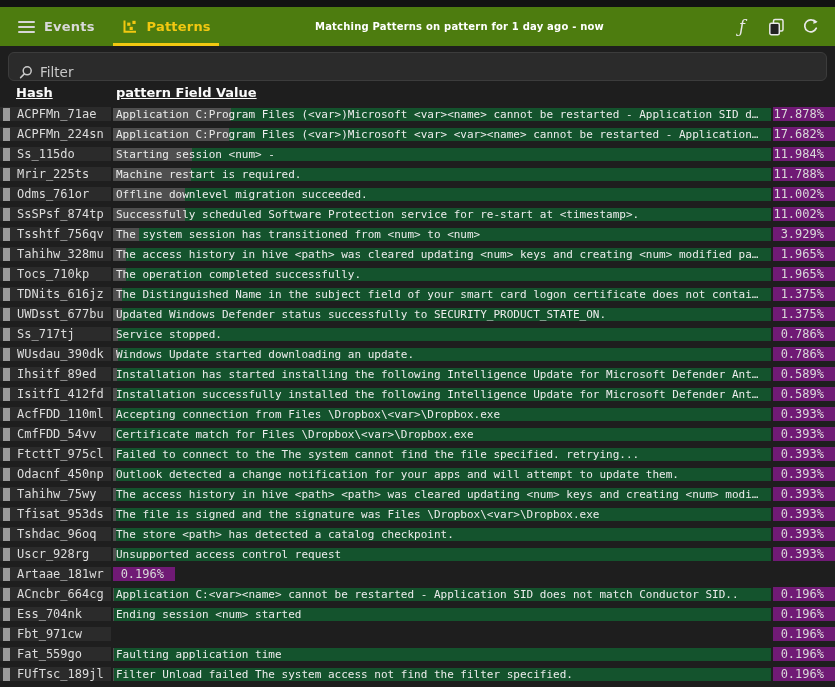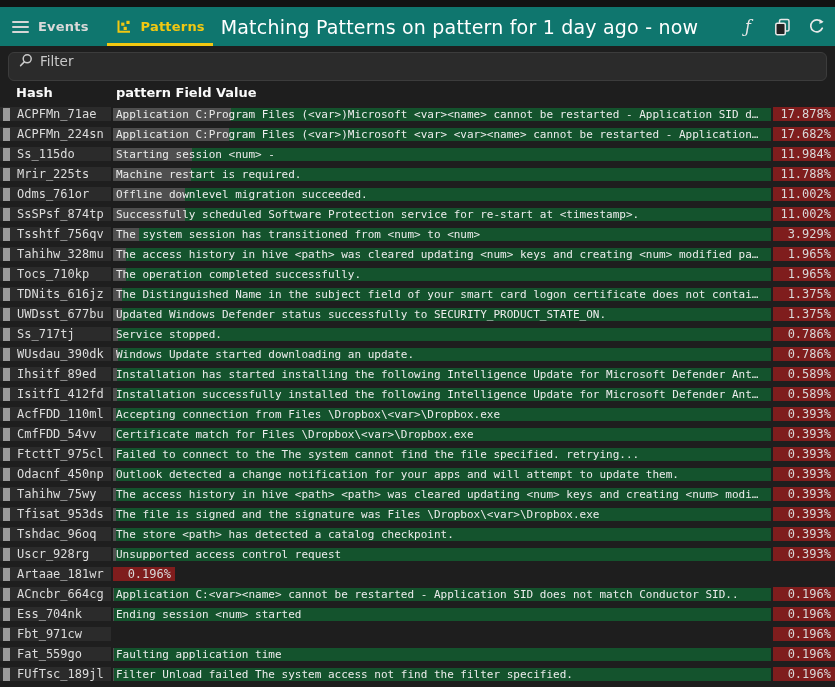--- a/index.html
+++ b/index.html
@@ -4,61 +4,61 @@
 <style>
   * { margin:0; padding:0; box-sizing:border-box; }
   html,body { background:#1e1e1e; }
   .app {
     position:relative; width:835px; height:687px; overflow:hidden;
     background:#1e1e1e; font-family:"DejaVu Sans","Liberation Sans",sans-serif;
   }
   
   .top-strip { height:7px; background:#121212; }
   .topbar {
-    height:39px; background:#0f766e; display:flex; align-items:center;
-    padding:0 8px; position:relative;
+    height:39px; background:#4d7c0f; display:flex; align-items:center;
+    padding:0 14px; position:relative;
   }
   .tabs { display:flex; align-items:center; height:100%; }
   .tab {
     display:flex; align-items:center; gap:9px; height:100%;
     padding:0 22px 0 4px; cursor:pointer; position:relative;
   }
   .tab .tab-label { font-size:13px; font-weight:bold; color:#d9d9d9; letter-spacing:.2px; }
   .tab.active .tab-label { color:#f2c811; }
   .tab.active .underline {
     position:absolute; left:-4px; right:14px; bottom:0; height:3px; background:#f2c811;
   }
   .hamburger { display:inline-flex; flex-direction:column; gap:3px; width:17px; }
   .hamburger i { display:block; height:2px; background:#d6d6d6; border-radius:1px; }
   .title {
     position:absolute; left:194px; right:110px; text-align:center;
-    font-size:19px; font-weight:normal; color:#ffffff; letter-spacing:.2px;
+    font-size:10px; font-weight:bold; color:#ffffff; letter-spacing:.2px;
     white-space:nowrap;
   }
   .actions { margin-left:auto; display:flex; align-items:center; gap:12px; }
   .action-btn {
     width:22px; height:22px; display:flex; align-items:center; justify-content:center;
     cursor:pointer; color:#e8e8e8;
   }
   .fx-glyph { font-family:"DejaVu Serif","Liberation Serif",serif; font-style:italic;
     font-size:16px; color:#e8e8e8; }
   
   .filterbar-wrap { padding:6px 8px 4px 8px; }
   .filterbar {
     height:29px; background:#2b2b2b; border:1px solid #3c3c3c; border-radius:6px;
-    display:flex; align-items:flex-start; padding:0 9px; gap:7px;
+    display:flex; align-items:flex-end; padding:0 9px; gap:7px;
   }
   .filter-input {
     flex:1; background:transparent; border:none; outline:none;
     font-size:13.5px; color:#e0e0e0; font-family:"DejaVu Sans",sans-serif;
   }
   .filter-input::placeholder { color:#c9c9c9; opacity:1; }
   
   .thead { display:flex; gap:2px; padding:0 0 2px 0; }
-  .th { font-size:13px; font-weight:bold; color:#fafafa; line-height:16px; }
+  .th { font-size:13px; font-weight:bold; color:#fafafa; line-height:16px;text-decoration:underline; }
   .th-hash { width:111px; padding-left:16px; }
   .th-pattern { flex:1; padding-left:3px; }
   .th-pct { width:62px; }
   .tbody { display:block; }
   .row { display:flex; gap:2px; height:18px; margin-bottom:2px; cursor:pointer;align-items:flex-end; }
   .hash-cell {
     width:111px; background:#2b2b2b; display:flex; align-items:center; padding-left:3px;
   }
   .marker { width:7px; height:13px; background:#9b9b9b; margin-right:7px; flex:none; }
   .hash-text {
@@ -68,22 +68,22 @@
   .pattern-cell {
     flex:1; background:#14532d; position:relative; overflow:hidden;
     display:flex; align-items:center;
   }
   .freq-bar { position:absolute; left:0; top:0; bottom:0; background:#4f4f4f; }
   .pattern-text {
     position:relative; font-family:"DejaVu Sans Mono","Liberation Mono",monospace;
     font-size:11px; color:#ececec; white-space:nowrap; overflow:hidden; padding-left:3px;
   }
   .pct-cell {
-    width:62px; background:#7f1d1d; display:flex; align-items:center; justify-content:flex-end;
-    padding-right:4px;
+    width:62px; background:#701a75; display:flex; align-items:center; justify-content:flex-end;
+    padding-right:11px;
   }
   .pct-text {
     font-family:"DejaVu Sans Mono","Liberation Mono",monospace;
     font-size:12px; color:#d9d9d9; white-space:nowrap;
   }
   svg { display:block; }
 </style>
 </head>
 <body>
 

